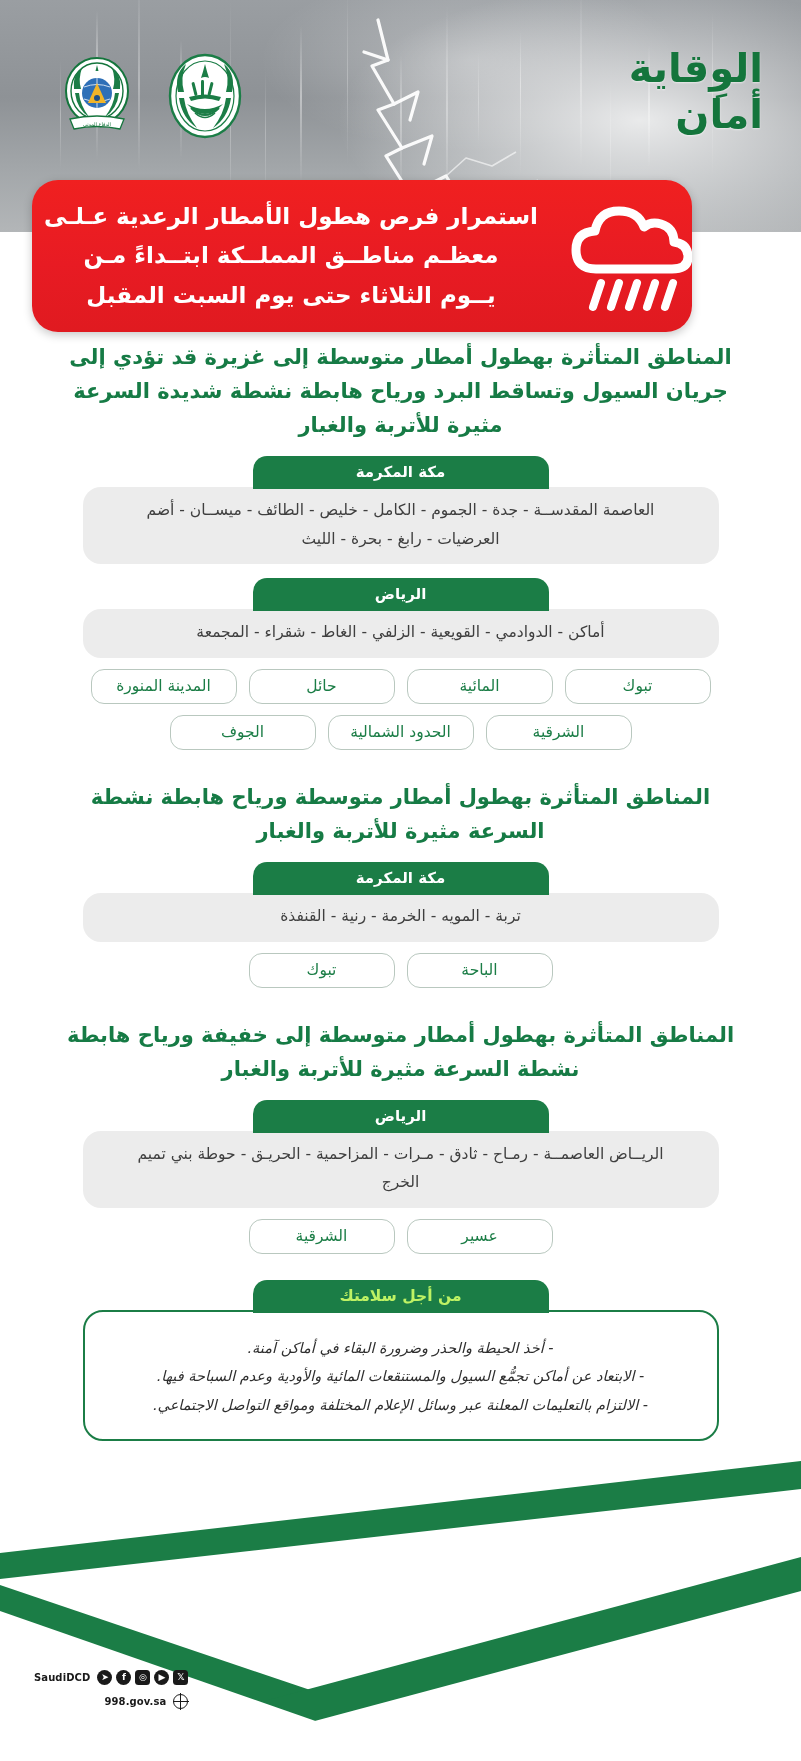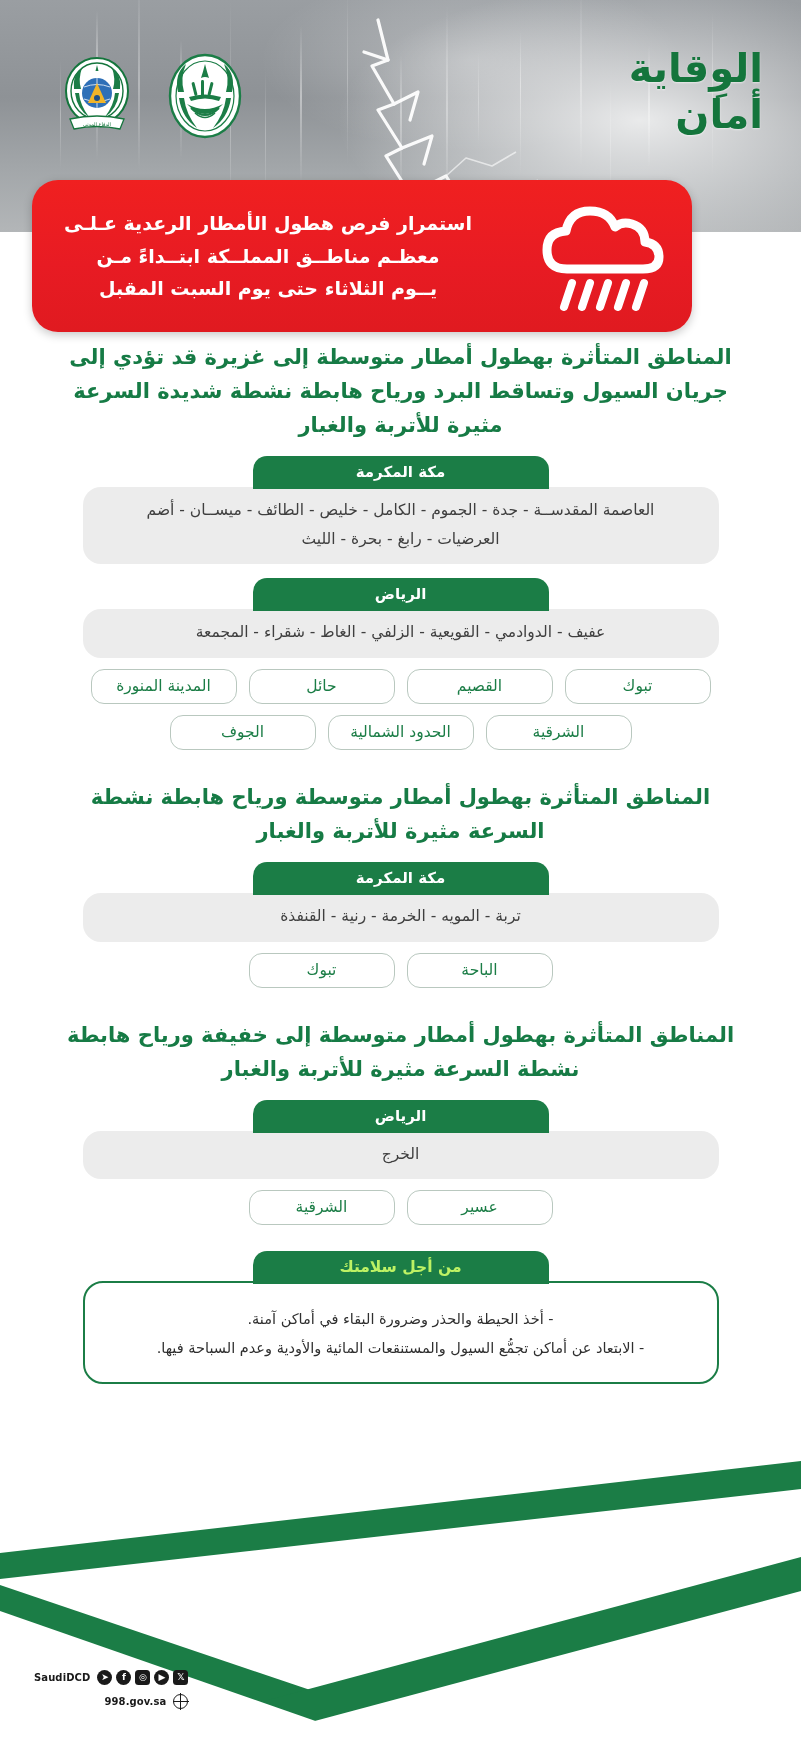--- a/index.html
+++ b/index.html
@@ -139,21 +139,21 @@
     display: flex;
     flex-direction: row-reverse;
     align-items: center;
     box-shadow: 0 3px 10px rgba(0,0,0,0.22);
     overflow: hidden;
   }
   .alert-text {
     flex: 1;
     padding: 0 18px 0 12px;
     color: #ffffff;
-    font-size: 19px;
+    font-size: 23px;
     font-weight: 700;
     line-height: 1.72;
     text-align: center;
     direction: rtl;
     letter-spacing: 0.2px;
   }
   .alert-text div { white-space: nowrap; }
 
   .alert-icon {
     width: 182px;
@@ -256,20 +256,21 @@
     position: relative;
     z-index: 3;
   }
   .safety-box {
     margin-top: -3px;
     border: 2px solid #1b7d46;
     border-radius: 20px;
     background: #ffffff;
     padding: 22px 26px 20px;
     direction: rtl;
+    font-style: italic;
   }
   .safety-line {
     color: #2f2f2f;
     font-size: 14.5px;
     line-height: 1.95;
     text-align: center;
     direction: rtl;
   }
 
   
@@ -447,27 +448,27 @@
       <div class="region-tag">مكة المكرمة</div>
       <div class="city-bar">
         <div>العاصمة المقدســة - جدة - الجموم - الكامل - خليص - الطائف - ميســان - أضم</div>
         <div>العرضيات -  رابغ -  بحرة -  الليث</div>
       </div>
 
       <div class="gap-s"></div>
 
       <div class="region-tag">الرياض</div>
       <div class="city-bar">
-        <div>عفيف - الدوادمي -  القويعية - الزلفي - الغاط - شقراء -  المجمعة</div>
+        <div>أماكن - الدوادمي -  القويعية - الزلفي - الغاط - شقراء -  المجمعة</div>
       </div>
 
       <div class="pill-row">
         <div class="pill">المدينة المنورة</div>
         <div class="pill">حائل</div>
-        <div class="pill">القصيم</div>
+        <div class="pill">المائية</div>
         <div class="pill">تبوك</div>
       </div>
       <div class="pill-row">
         <div class="pill">الجوف</div>
         <div class="pill">الحدود الشمالية</div>
         <div class="pill">الشرقية</div>
       </div>
     </div>
 
     <div class="gap-l"></div>
@@ -492,36 +493,38 @@
     <div class="gap-l"></div>
 
     <div>
       <div class="section-heading">
         <span>المناطق المتأثرة بهطول أمطار متوسطة إلى خفيفة</span>
         <span>ورياح هابطة نشطة السرعة مثيرة للأتربة والغبار</span>
       </div>
 
       <div class="region-tag">الرياض</div>
       <div class="city-bar">
+        <div>الريــاض العاصمــة - رمـاح - ثادق - مـرات - المزاحمية - الحريـق - حوطة بني تميم</div>
         <div>الخرج</div>
       </div>
 
       <div class="pill-row">
         <div class="pill">الشرقية</div>
         <div class="pill">عسير</div>
       </div>
     </div>
 
     <div class="gap-m"></div>
 
     <div class="safety-wrap">
       <div class="safety-tag">من أجل سلامتك</div>
       <div class="safety-box">
         <div class="safety-line">- أخذ الحيطة والحذر وضرورة البقاء في أماكن آمنة.</div>
         <div class="safety-line">- الابتعاد عن أماكن تجمُّع السيول والمستنقعات المائية والأودية وعدم السباحة فيها.</div>
+        <div class="safety-line">- الالتزام بالتعليمات المعلنة عبر وسائل الإعلام المختلفة ومواقع التواصل الاجتماعي.</div>
       </div>
     </div>
   </div>
 
   <div class="footer">
     <svg class="footer-green" viewBox="0 0 801 300" preserveAspectRatio="none">
       <path d="M0 92 L801 0 L801 300 L0 300 Z" fill="#1b7d46"></path>
       <path d="M0 118 L801 28 L801 300 L0 300 Z" fill="#ffffff"></path>
       <path d="M0 124 L520 300 L0 300 Z" fill="#1b7d46"></path>
       <path d="M40 300 L801 96 L801 300 Z" fill="#1b7d46"></path>

